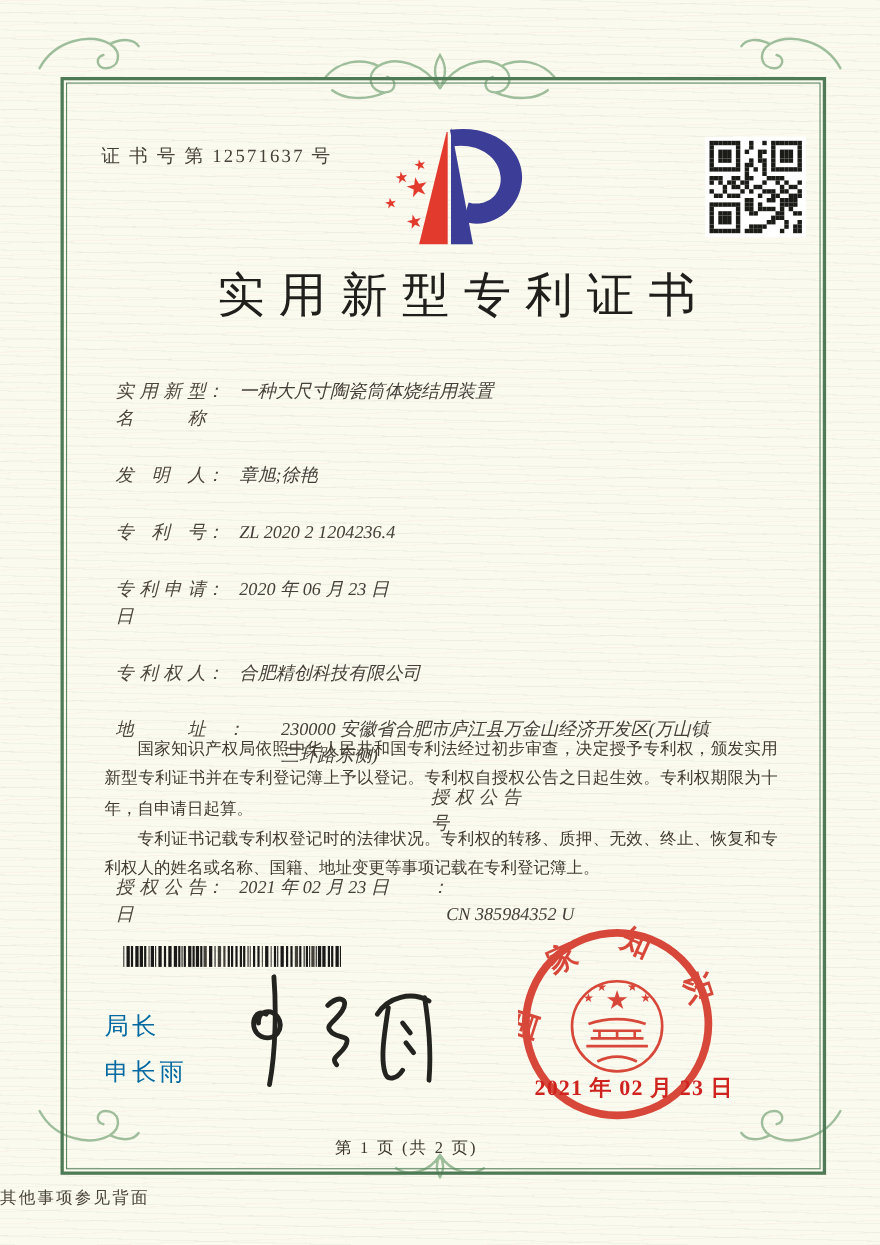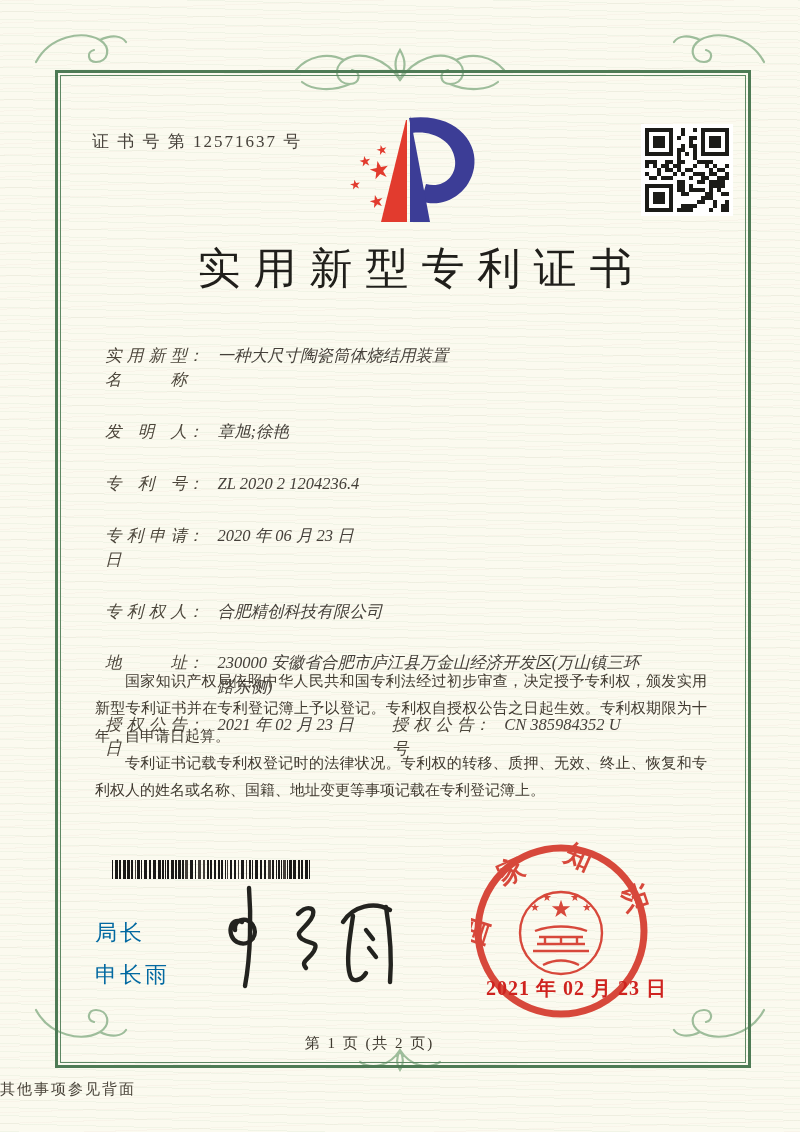--- a/index.html
+++ b/index.html
@@ -28,27 +28,27 @@
     position:absolute;left:92px;top:130px;font-size:17px;letter-spacing:2px;color:#46413a;
   }
   .logo{position:absolute;left:333px;top:110px;width:152px;height:118px;}
   .qr{position:absolute;left:641px;top:124px;width:92px;height:92px;}
   .title{
     position:absolute;left:15px;top:240px;width:800px;text-align:center;
     font-size:43px;letter-spacing:13px;color:#201f1b;font-weight:500;text-indent:13px;
   }
   .fields{position:absolute;left:105px;top:344px;width:545px;font-size:16.5px;line-height:1.45;}
   .frow{display:flex;margin-bottom:28px;align-items:flex-start;font-style:italic;}
-  .frow.addr{margin-bottom:14px;}
+  .frow.addr{margin-bottom:14px;gap:19px;}
   .flabel{display:inline-block;width:82px;text-align:justify;text-align-last:justify;flex:0 0 82px;color:#4c463b;}
   .fcolon{flex:0 0 auto;color:#4c463b;}
   .fvalue{margin-left:14px;flex:1;color:#45403500;color:#45403a;}
   .grant{display:flex;margin-top:0;align-items:flex-end;}
   .grant .pair{display:flex;}
-  .grant .pair + .pair{margin-left:38px;}
+  .grant .pair + .pair{margin-left:38px;flex-direction:column;}
   .body-text{
     position:absolute;left:95px;top:668px;width:612px;
     font-size:15px;line-height:1.82;color:#403a30;text-align:justify;
   }
   .body-text p{margin:0;text-indent:2em;}
   .barcode{position:absolute;left:112px;top:860px;width:198px;height:19px;}
   .official{position:absolute;left:95px;top:912px;font-size:22px;color:#0369a1;line-height:1.9;letter-spacing:3px;}
   .signature{position:absolute;left:212px;top:882px;width:210px;height:110px;}
   .signature path{stroke:#23231f;stroke-width:4.4;fill:none;stroke-linecap:round;stroke-linejoin:round;}
   .seal{position:absolute;left:471px;top:841px;width:180px;height:180px;opacity:.93;z-index:4;}

